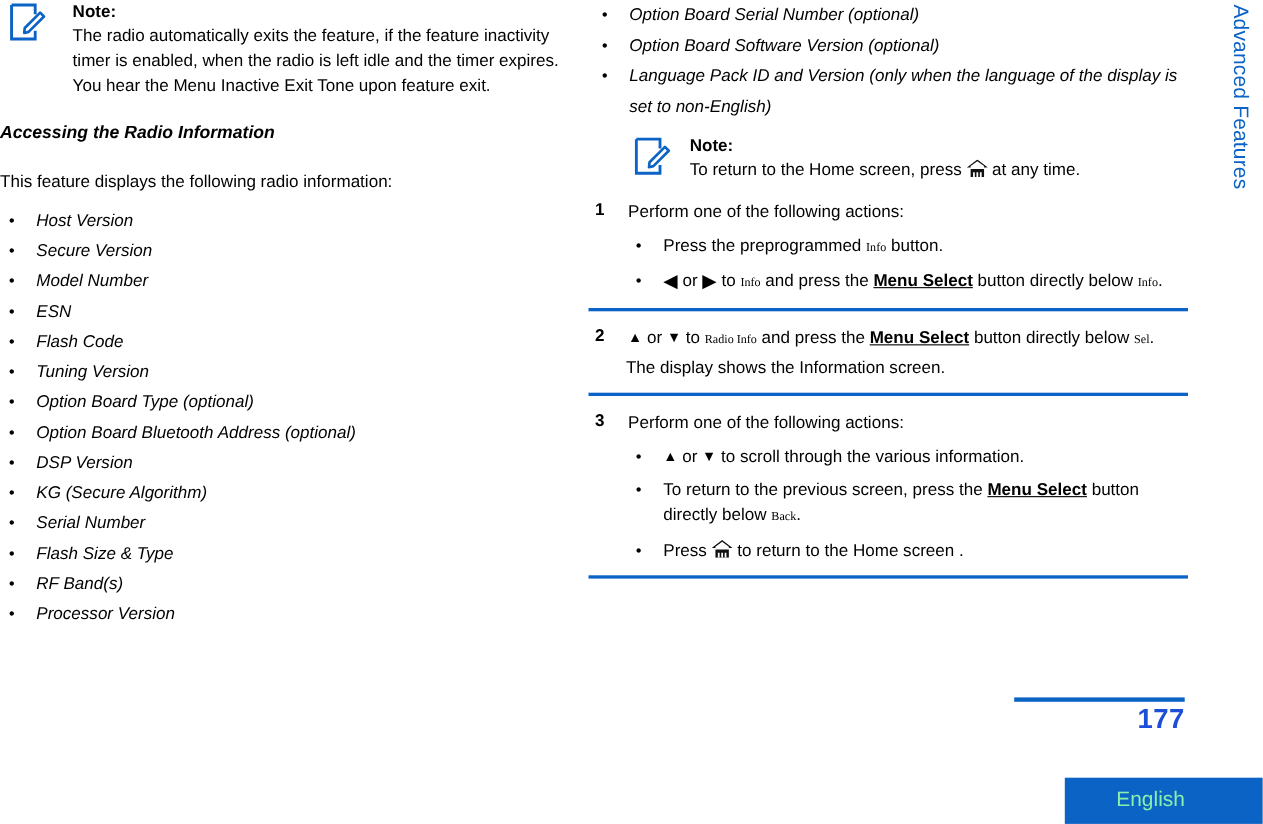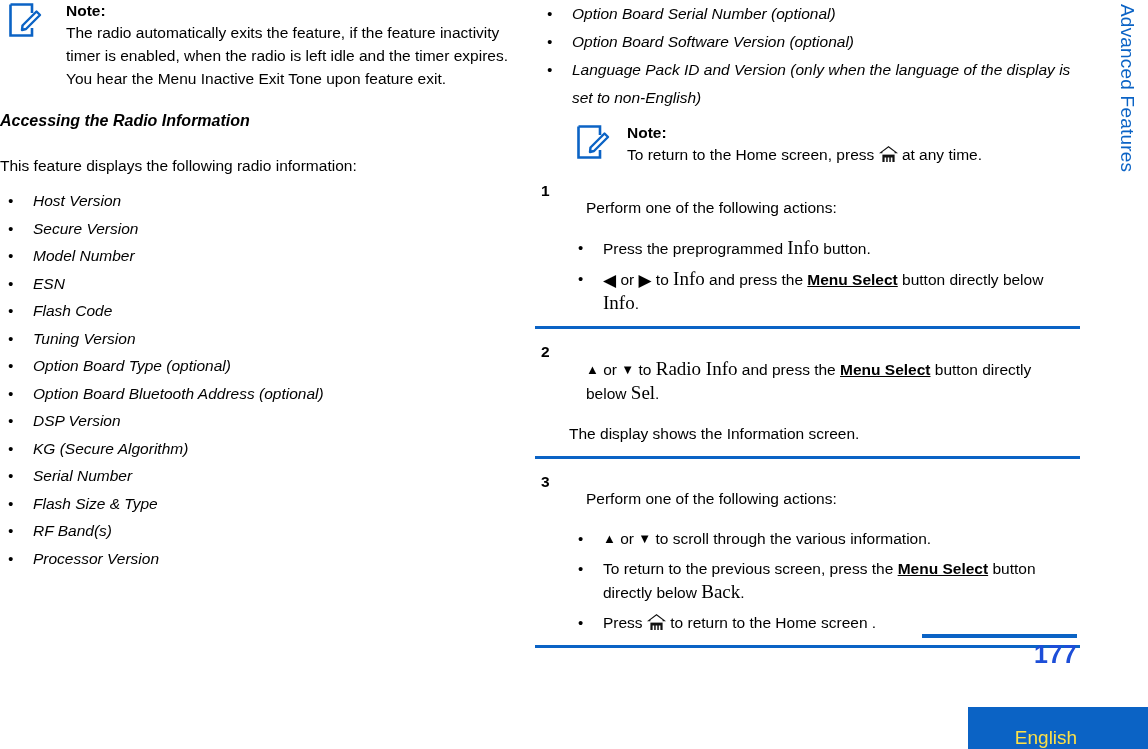--- a/index.html
+++ b/index.html
@@ -121,21 +121,21 @@
     position: absolute;
     left: 6px;
     top: 11px;
     font-size: 15.5px;
     font-weight: bold;
     line-height: 23px;
   }
   .step-text {
     font-size: 15.5px;
     line-height: 23px;
-    margin: 17px;
+    margin: 2px;
   }
   .step-sub {
     font-size: 15.5px;
     line-height: 23px;
     margin: 0;
   }
 
   ul.substeps {
     list-style: none;
     margin: 8px 0 0 0;
@@ -152,21 +152,21 @@
   ul.substeps > li::before {
     content: "\2022";
     position: absolute;
     left: 9px;
     top: 0;
     font-size: 15px;
   }
 
   .mono-serif {
     font-family: "Liberation Serif", serif;
-    font-size: 19px;
+    font-size: 11px;
   }
   .bold { font-weight: bold; text-decoration: underline; }
 
   
   .glyph {
     display: inline-block;
     vertical-align: baseline;
     line-height: 1;
   }
   .tri {
@@ -224,24 +224,24 @@
     color: #1d4ed8;
     letter-spacing: 0.4px;
   }
   .lang-badge {
     position: absolute;
     left: 968px;
     top: 707px;
     width: 180px;
     height: 42px;
     background: #0b63c5;
-    color: #fde047;
+    color: #86efac;
     font-size: 19px;
     display: flex;
-    align-items: flex-end;
+    align-items: center;
     justify-content: center;
     padding-right: 24px;
   }
 </style>
 </head>
 <body>
 
 <div class="page">
 
   <div class="col-left">

